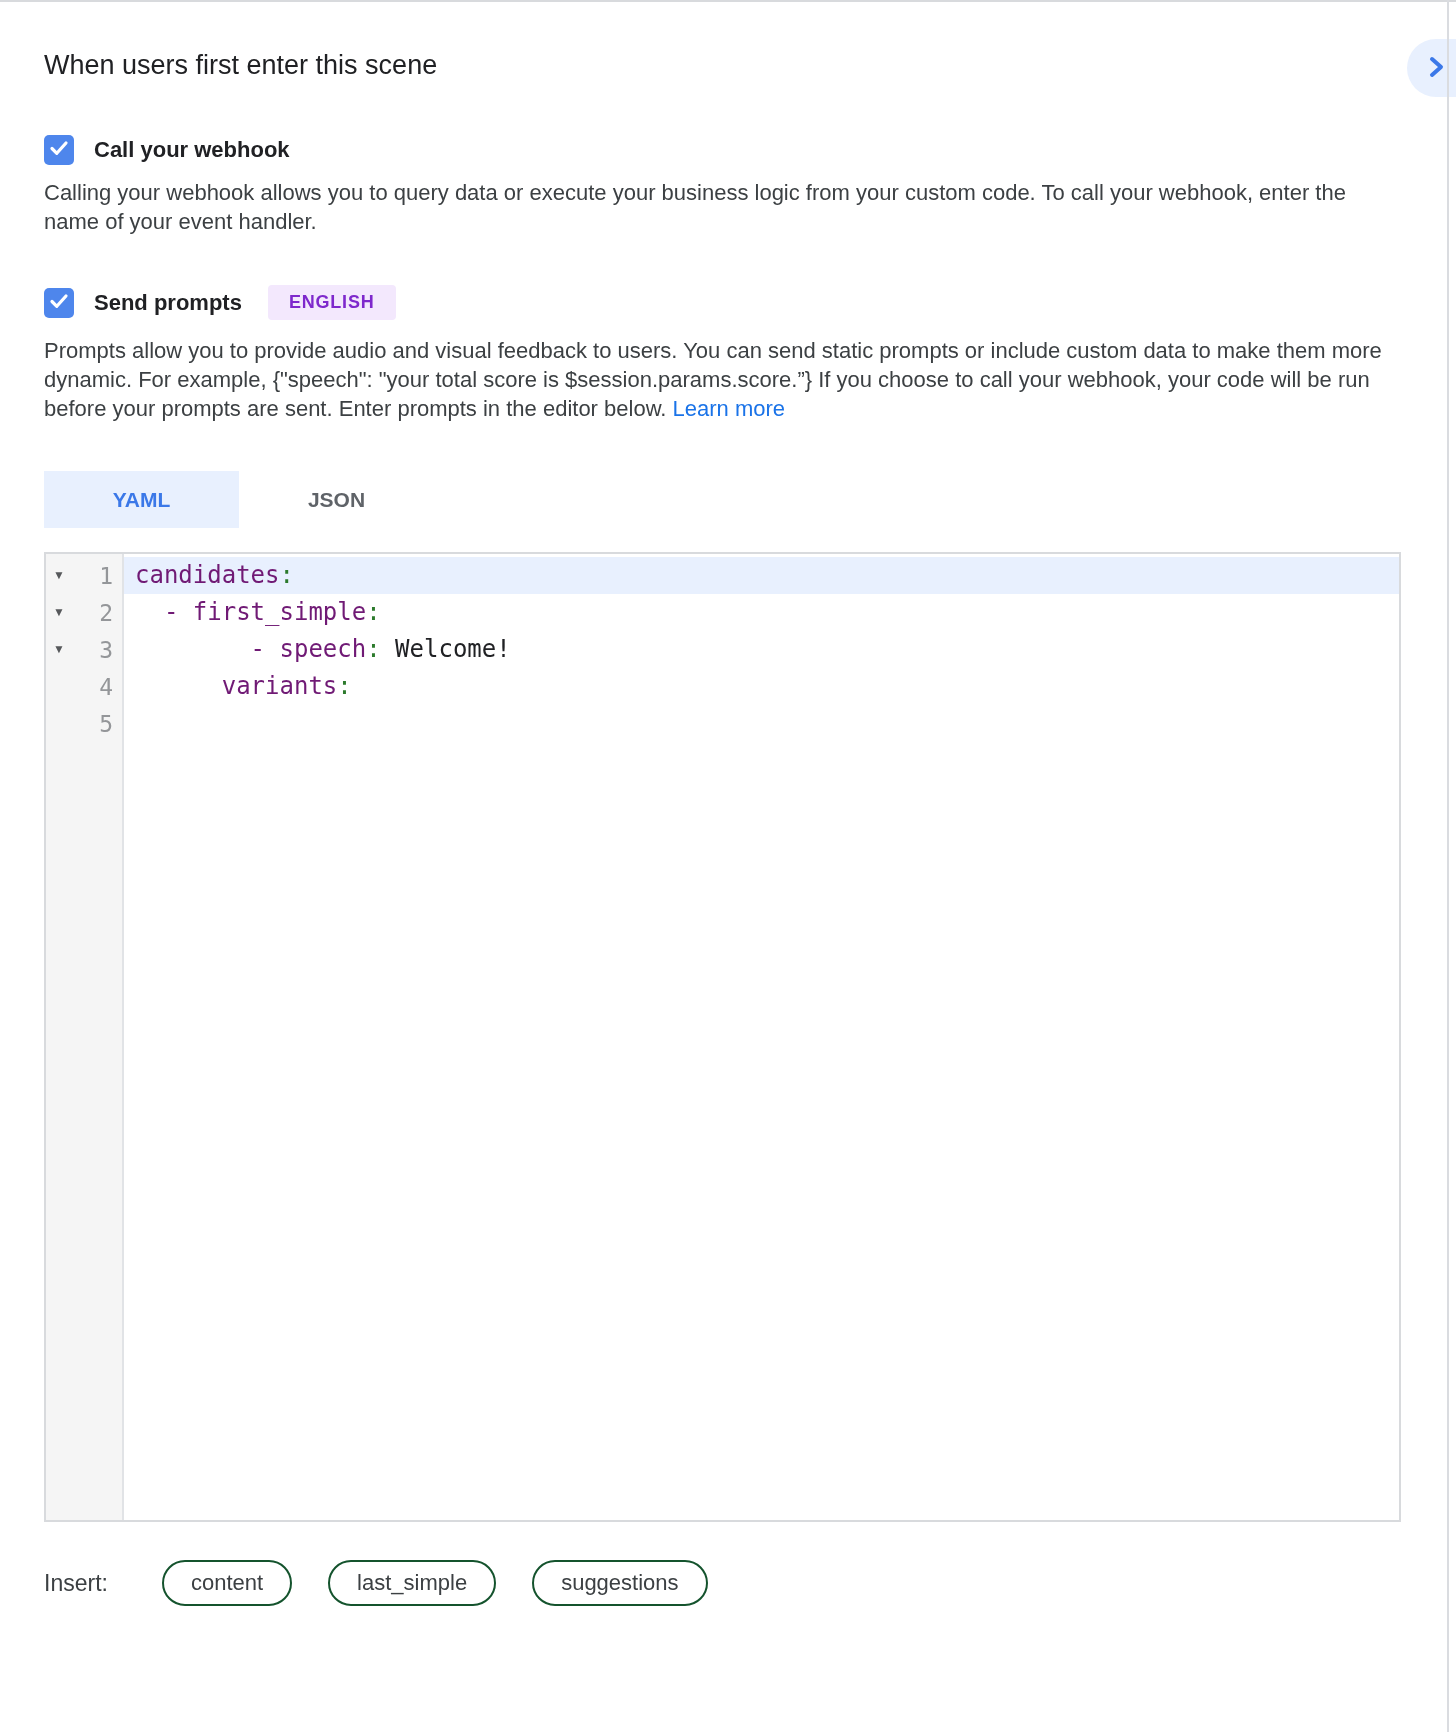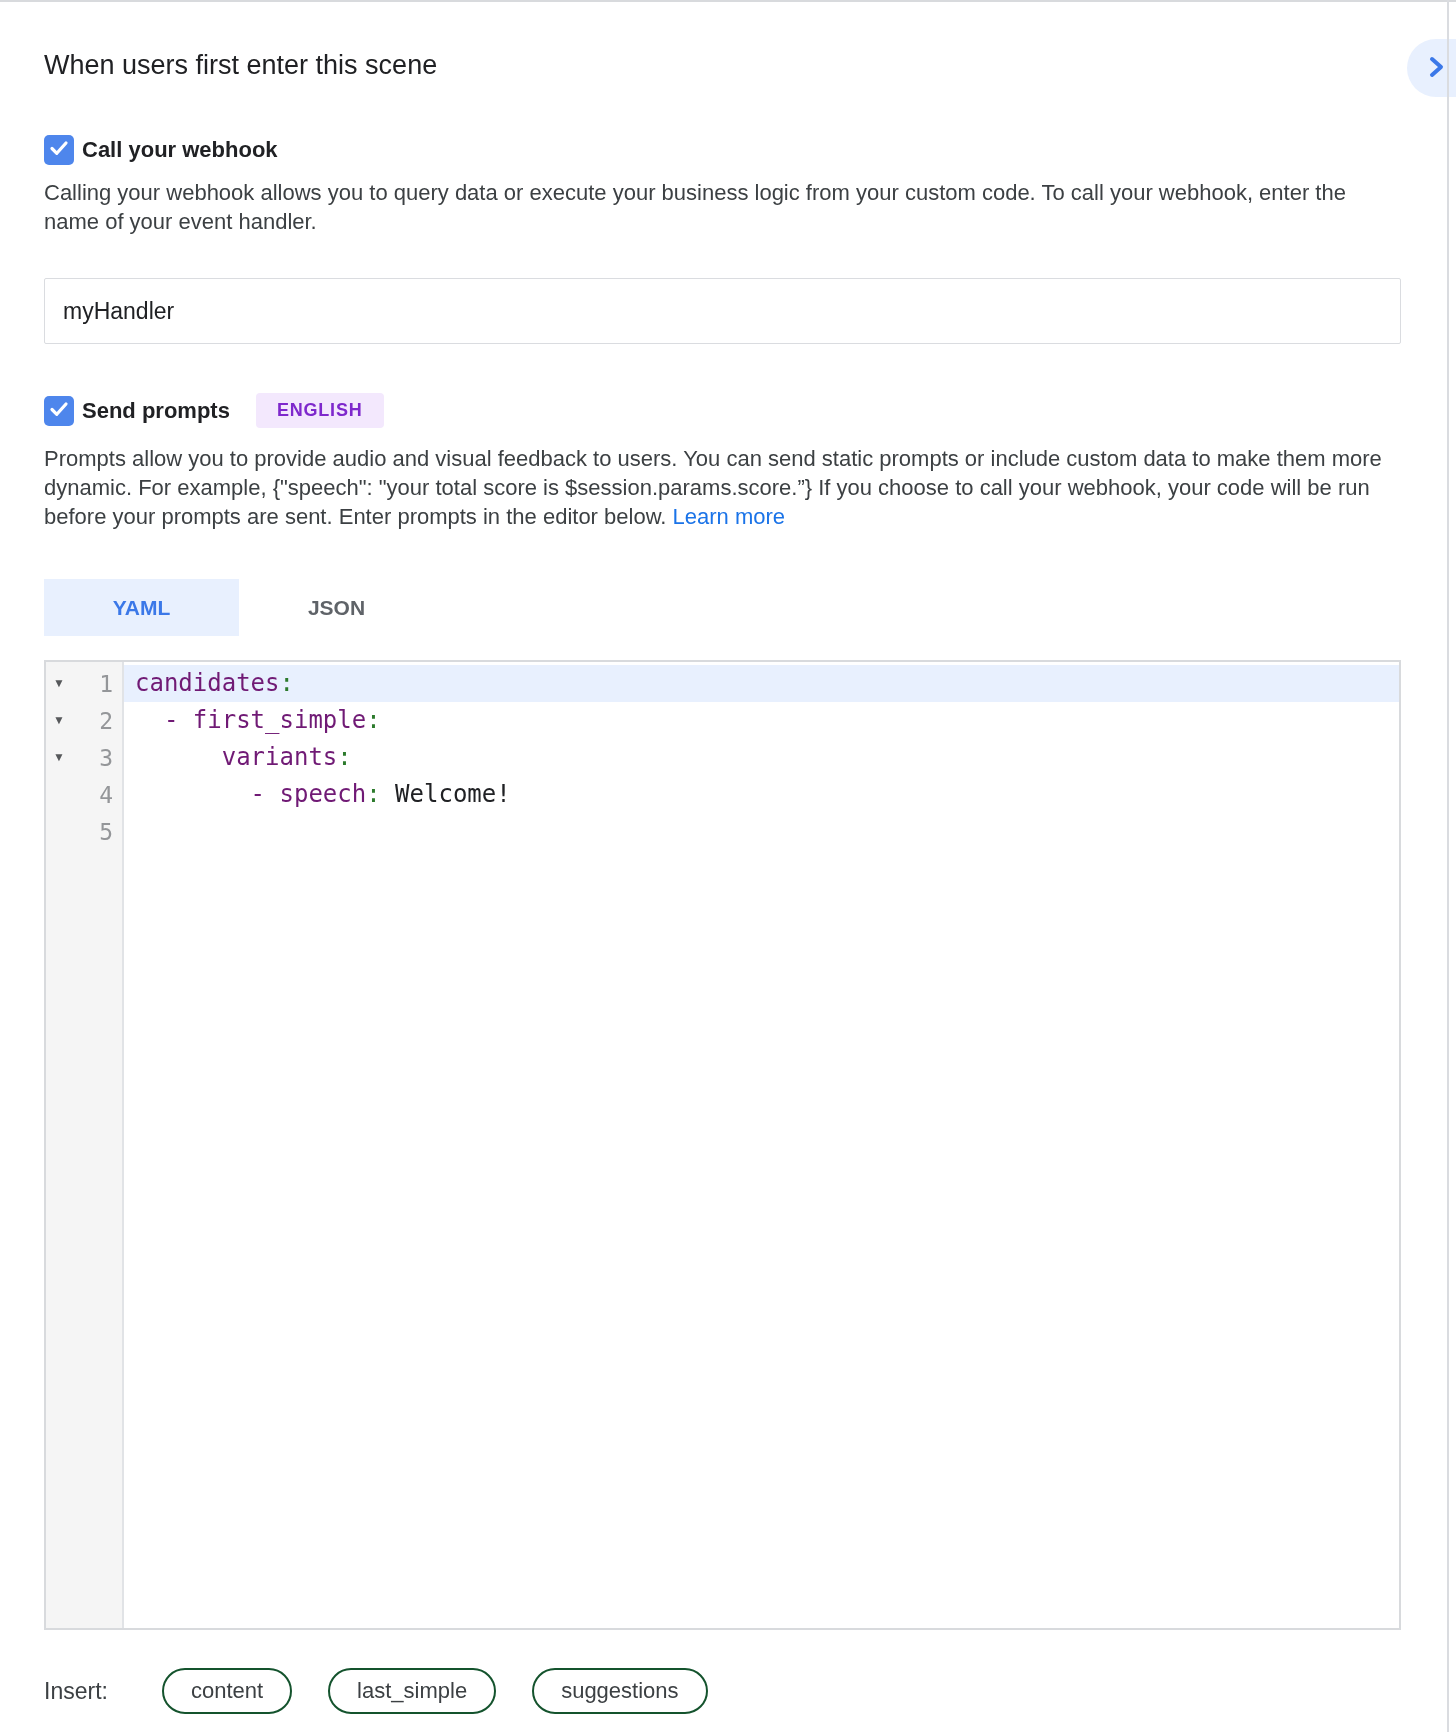--- a/index.html
+++ b/index.html
@@ -24,21 +24,21 @@
   .page-title{
     margin-top:48px; font-size:27px; line-height:34px; font-weight:400; color:#202124;
   }
 
   .check-row{ display:flex; align-items:center; }
   .checkbox{
     width:30px; height:30px; border-radius:5px; background:#4e86ec;
     display:flex; align-items:center; justify-content:center; flex:0 0 auto;
     cursor:pointer;
   }
-  .check-label{ font-size:22px; font-weight:bold; color:#202124; margin-left:8px; }
+  .check-label{ font-size:22px; font-weight:bold; color:#202124; margin-left:20px; }
 
   .row-webhook{ margin-top:53px; }
   .desc{
     margin-top:13px; font-size:22px; line-height:29px; color:#3c4043; max-width:1360px;
   }
 
   .handler-input{
     margin-top:42px; width:1357px; height:66px;
     border:1.5px solid #dadce0; border-radius:2px; background:#fff;
     font-family:"Liberation Sans", sans-serif; font-size:23px; color:#202124;
@@ -127,21 +127,20 @@
           <svg width="24" height="24" viewBox="0 0 24 24" fill="none">
             <path d="M5 12.5 L9.8 17.3 L19 7" stroke="#ffffff" stroke-width="3.2" stroke-linecap="round" stroke-linejoin="round" fill="none"></path>
           </svg>
         </span>
       </div>
       <span class="check-label">Call your webhook</span>
     </div>
 
     <p class="desc">Calling your webhook allows you to query data or execute your business logic from your custom code. To call your webhook, enter the name of your event handler.</p>
 
-    <input class="handler-input" type="text" value="myHandler" style="">
 
     <div class="check-row row-prompts">
       <div class="checkbox">
         <span>
           <svg width="24" height="24" viewBox="0 0 24 24" fill="none">
             <path d="M5 12.5 L9.8 17.3 L19 7" stroke="#ffffff" stroke-width="3.2" stroke-linecap="round" stroke-linejoin="round" fill="none"></path>
           </svg>
         </span>
       </div>
       <span class="check-label">Send prompts</span>
@@ -174,22 +173,22 @@
           <span class="lnum">4</span>
         </div>
         <div class="gutter-row">
           <span class="fold"> </span>
           <span class="lnum">5</span>
         </div>
       </div>
       <div class="code">
         <div class="code-line active"><span class="tok-key">candidates</span><span class="tok-punct">:</span></div>
         <div class="code-line"><span>  </span><span class="tok-dash">- </span><span class="tok-key">first_simple</span><span class="tok-punct">:</span></div>
+        <div class="code-line"><span>        </span><span class="tok-dash">- </span><span class="tok-key">speech</span><span class="tok-punct">:</span><span class="tok-value"> Welcome!</span></div>
         <div class="code-line"><span>      </span><span class="tok-key">variants</span><span class="tok-punct">:</span></div>
-        <div class="code-line"><span>        </span><span class="tok-dash">- </span><span class="tok-key">speech</span><span class="tok-punct">:</span><span class="tok-value"> Welcome!</span></div>
         <div class="code-line"></div>
       </div>
     </div>
 
     <div class="insert-row">
       <span class="insert-label">Insert:</span>
       <button class="chip">content</button>
       <button class="chip">last_simple</button>
       <button class="chip">suggestions</button>
     </div>

